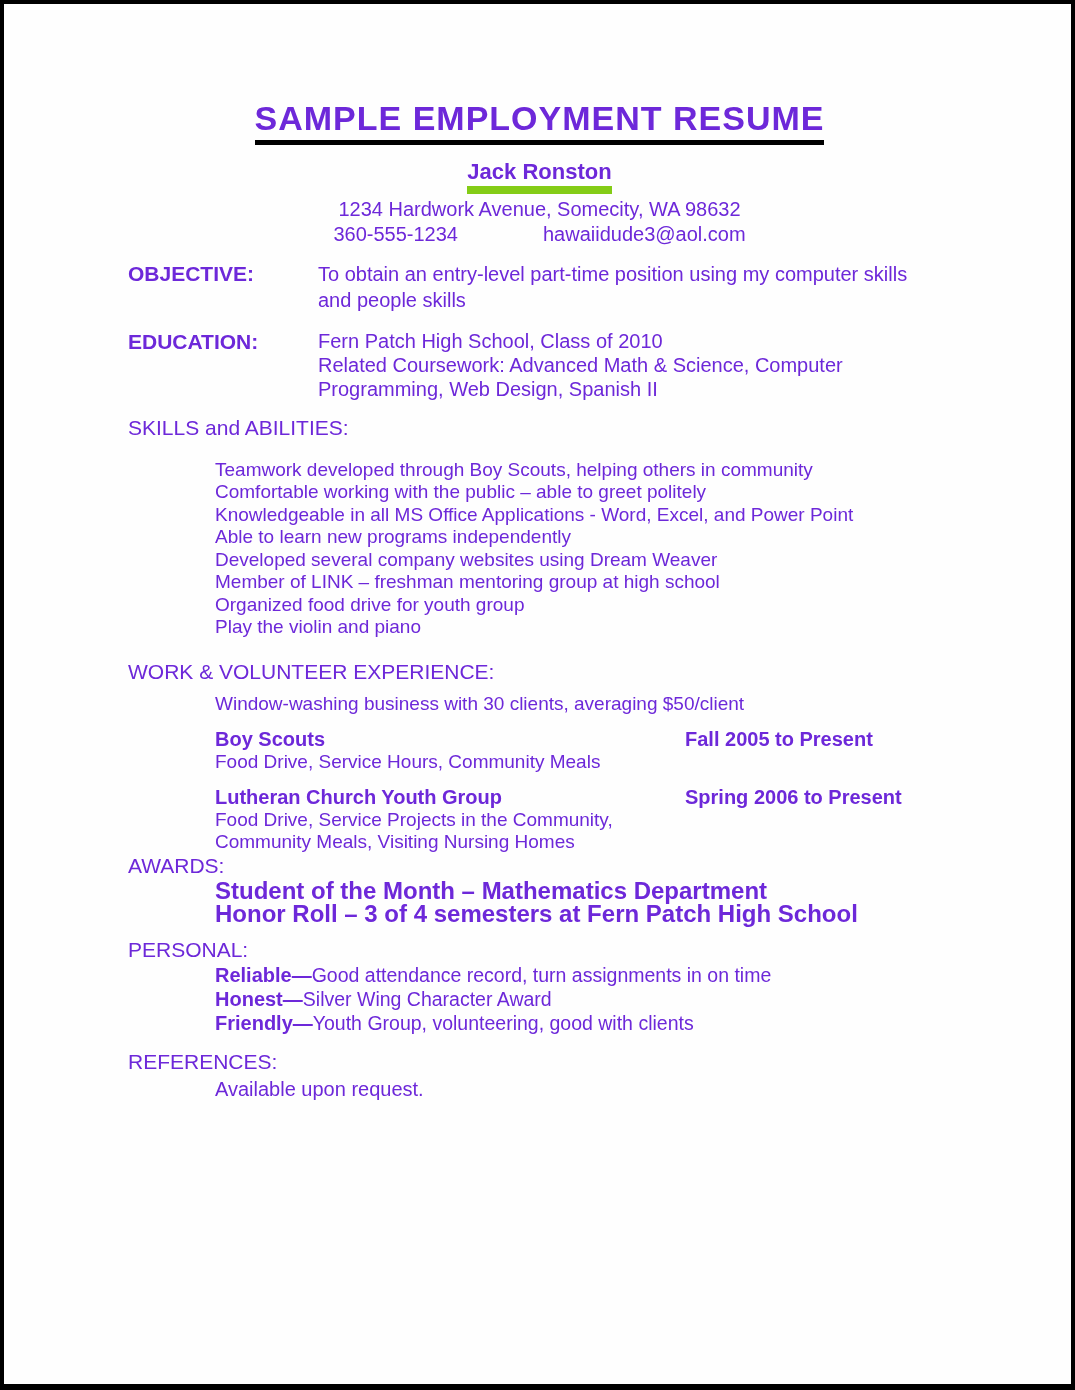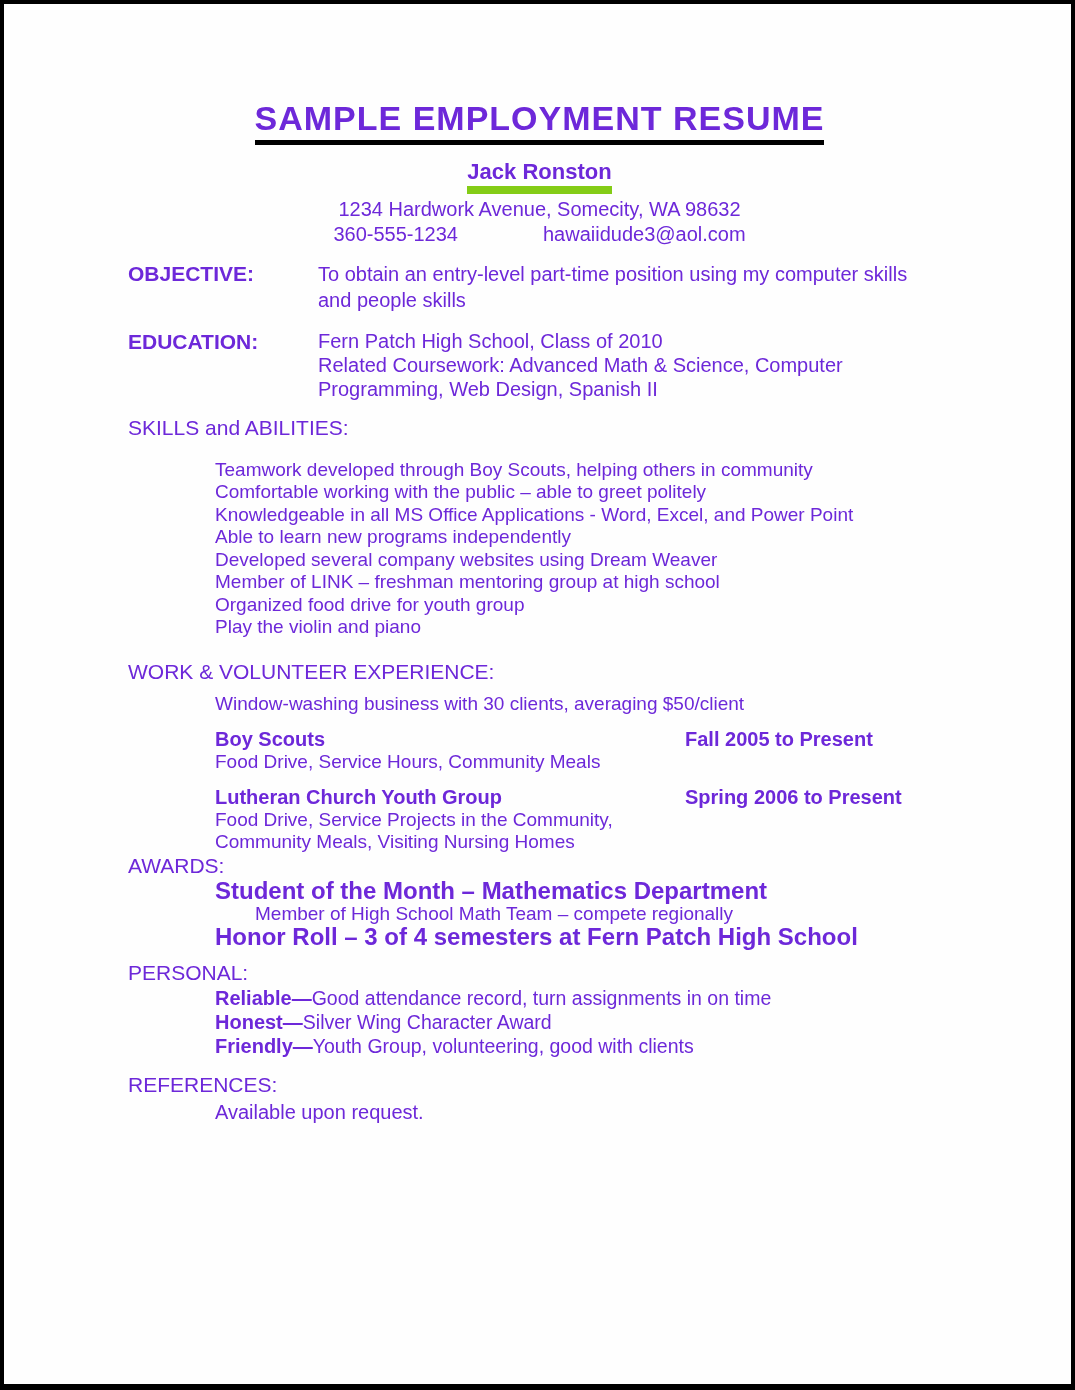--- a/index.html
+++ b/index.html
@@ -220,21 +220,20 @@
         </div>
       </div>
   </div>
 
   <div class="awards-section">
     <div class="section-heading">AWARDS:</div>
     <div class="awards-list">
 
         <div class="award-item bold">Student of the Month – Mathematics Department</div>
 
-        <div class="award-item sub">Member of High School Math Team – compete regionally</div>
 
         <div class="award-item bold">Honor Roll – 3 of 4 semesters at Fern Patch High School</div>
       </div>
   </div>
 
   <div class="personal-section">
     <div class="section-heading">PERSONAL:</div>
     <div class="personal-list">
 
         <div class="personal-item"><span class="trait">Reliable—</span><span>Good attendance record, turn assignments in on time</span></div>

